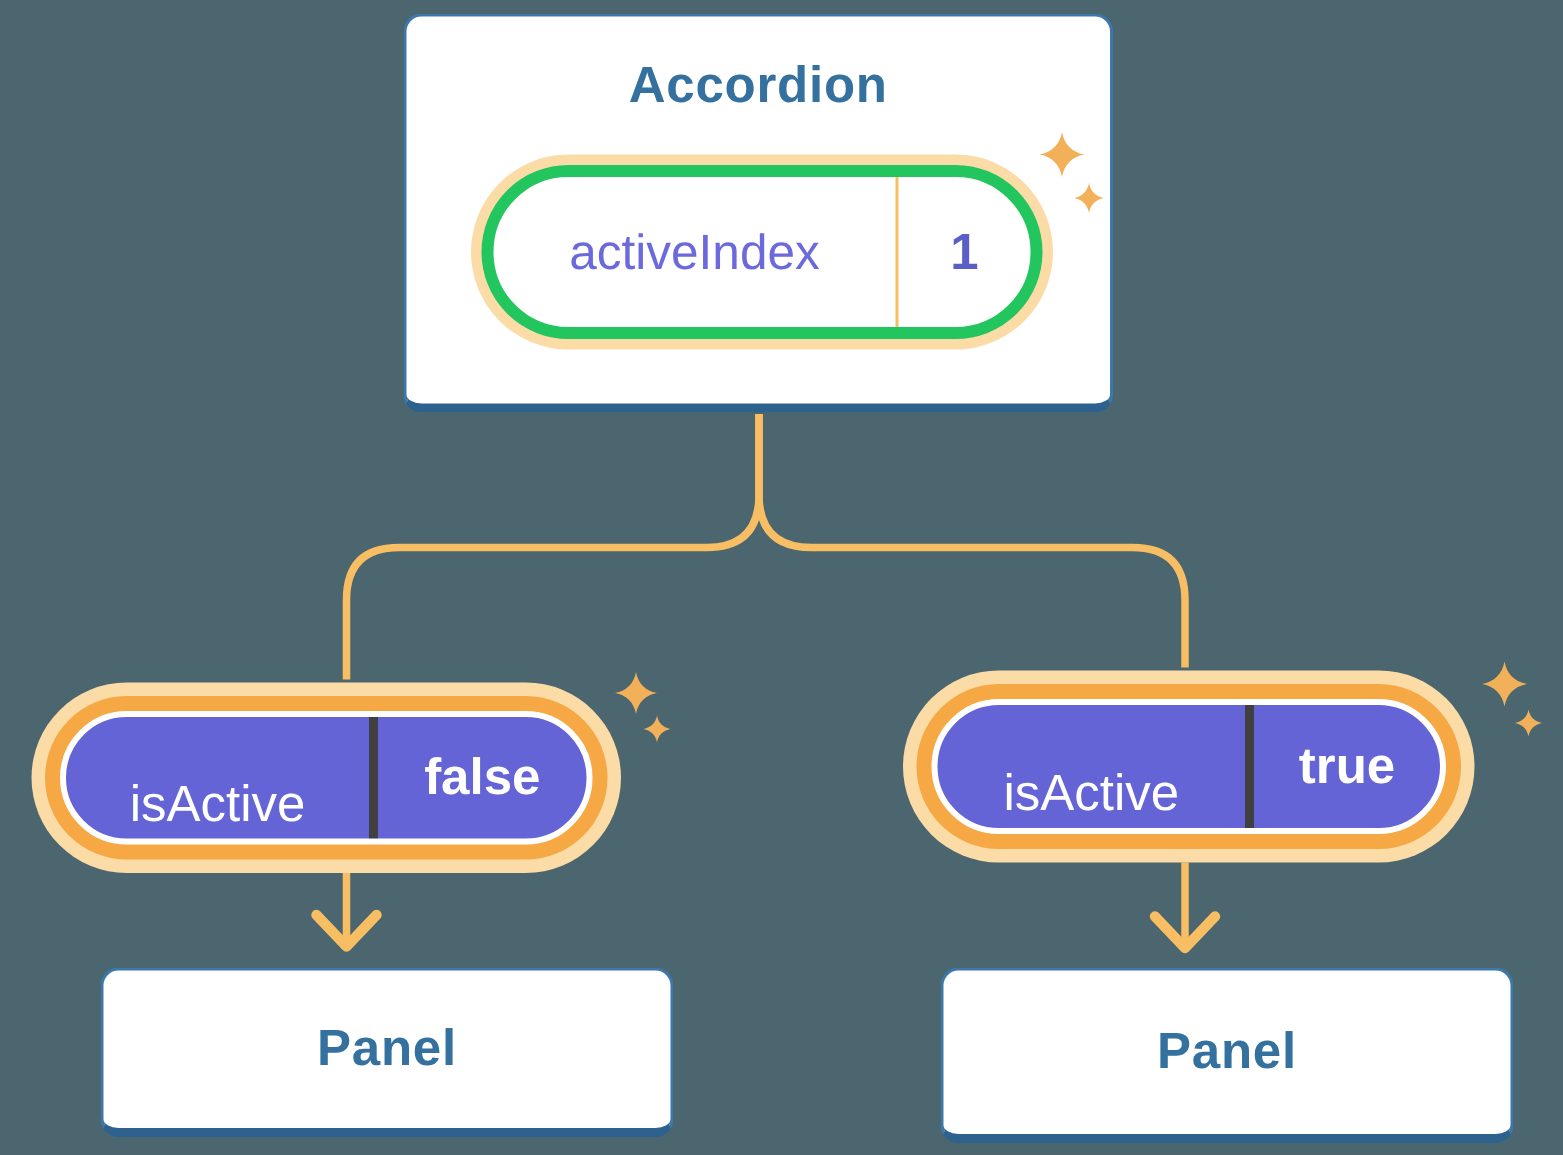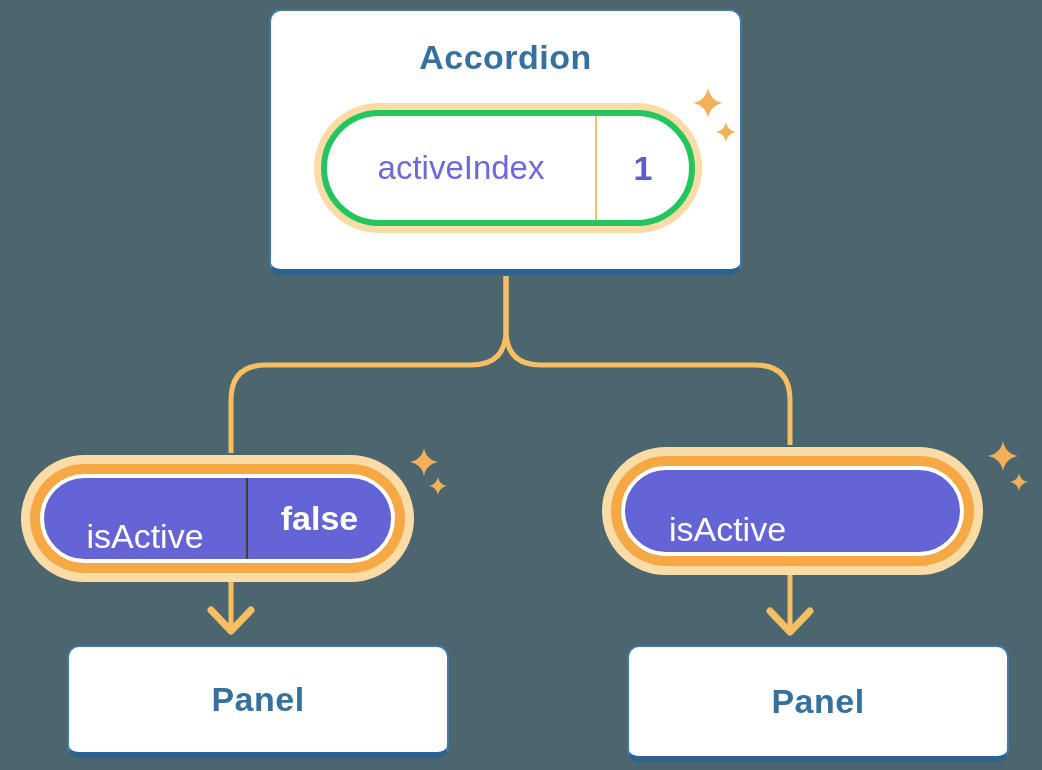--- a/index.html
+++ b/index.html
@@ -18,21 +18,21 @@
     border-radius:12px;
   }
   .card-title{
     position:absolute;left:0;right:0;text-align:center;
     color:#35719F;font-size:34px;font-weight:600;letter-spacing:.5px;
   }
 
   
   .state-pill{
     position:absolute;left:321px;top:110px;width:374px;height:116px;
-    background:#fff;border:6px solid #22c55e;border-radius:60px;
+    background:#fff;border:8px solid #22c55e;border-radius:60px;
     box-shadow:0 0 0 7px #FBDBA6;
     display:flex;align-items:stretch;overflow:hidden;
   }
   .state-pill .name{
     width:268px;display:flex;align-items:center;justify-content:center;
     color:#6C69DC;font-size:33px;
   }
   .state-pill .value{
     flex:1;border-left:2px solid #F8BE63;
     display:flex;align-items:center;justify-content:center;
@@ -44,21 +44,21 @@
     position:absolute;background:#6464D6;border:4px solid #fff;border-radius:52px;
     box-shadow:0 0 0 10px #F5A843,0 0 0 19px #FBDBA6;
     display:flex;align-items:stretch;overflow:hidden;color:#fff;
   }
   .prop-pill .name{
     display:flex;align-items:center;justify-content:center;
     font-size:34px;
     margin-top:36px;
   }
   .prop-pill .value{
-    flex:1;border-left:2px solid #404040;
+    flex:1;border-left:6px solid #404040;
     display:flex;align-items:center;justify-content:center;
     font-size:34px;font-weight:700;
   }
   .prop-pill.left{left:40px;top:474px;width:355px;height:89px;}
   .prop-pill.left .name{width:202px;}
   .prop-pill.right{left:621px;top:466px;width:343px;height:90px;}
   .prop-pill.right .name{width:205px;}
 
   
   .panel{display:flex;align-items:center;justify-content:center;
@@ -95,20 +95,21 @@
     <div class="value">1</div>
   </div>
 
   <div class="prop-pill left">
     <div class="name">isActive</div>
     <div class="value">false</div>
   </div>
 
   <div class="prop-pill right">
     <div class="name">isActive</div>
+    <div class="value">true</div>
   </div>
 
   <div class="card panel left">
     <span>Panel</span>
   </div>
   <div class="card panel right">
     <span>Panel</span>
   </div>
 
   <svg class="sparkle" style="left:693px;top:88px" width="30" height="30" viewBox="0 0 24 24">

